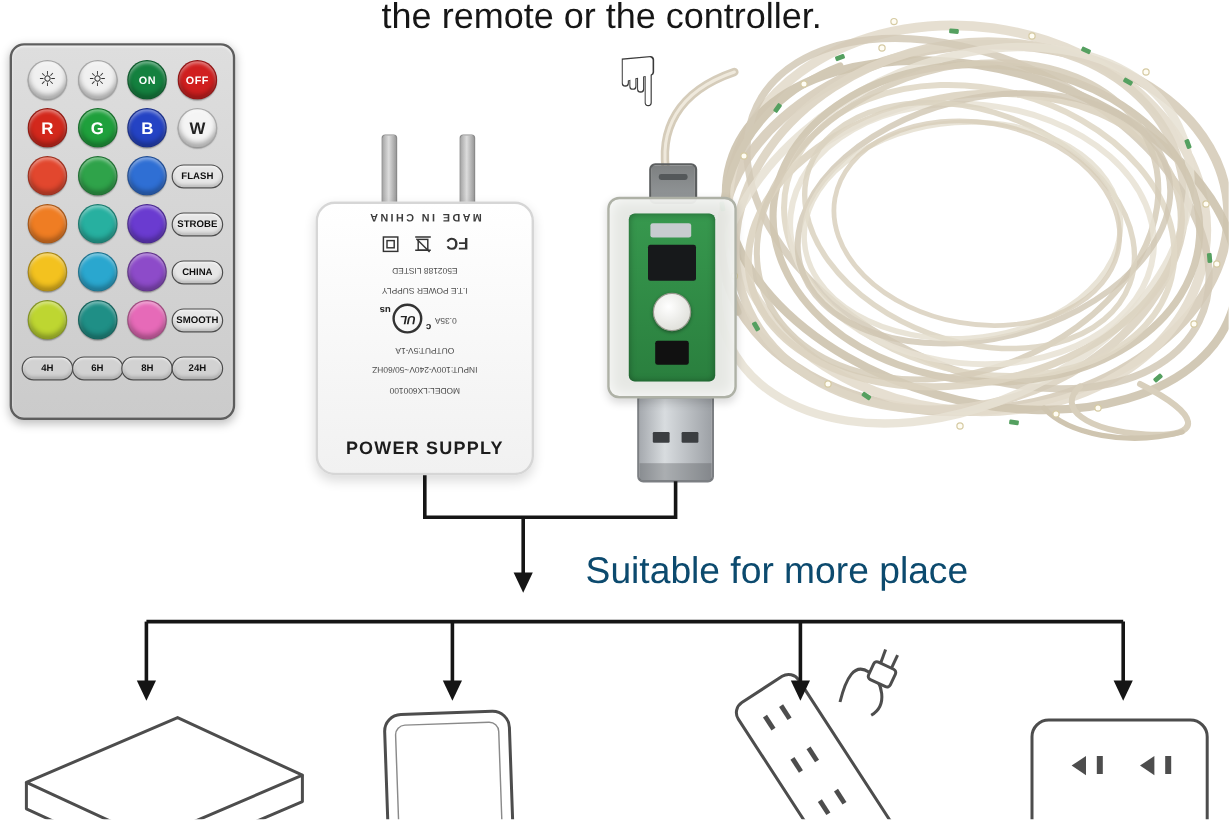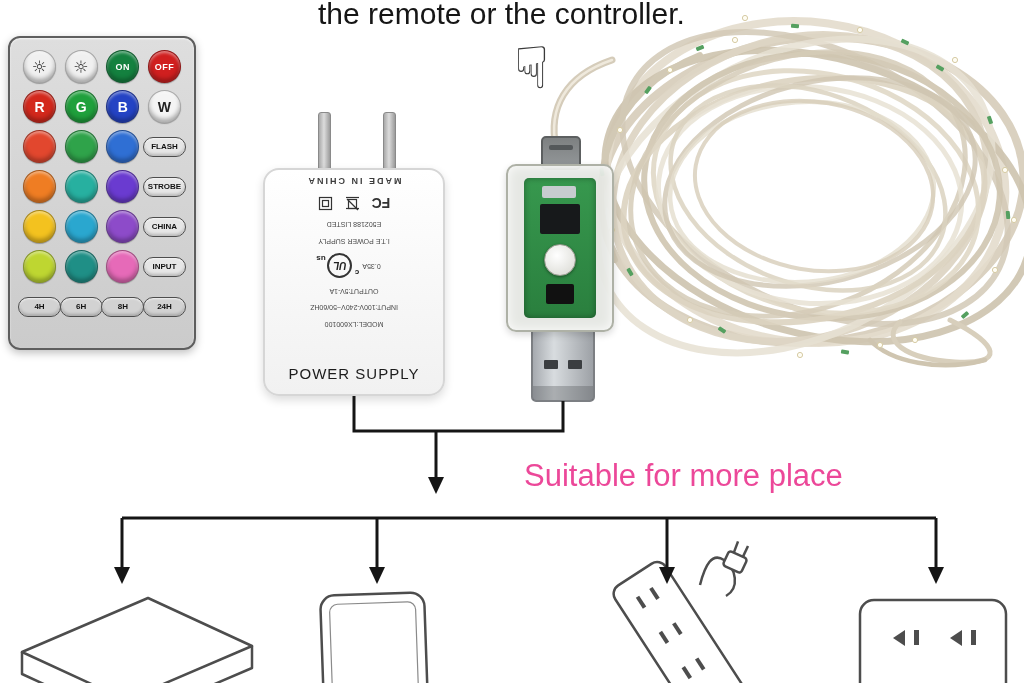--- a/index.html
+++ b/index.html
@@ -4,21 +4,21 @@
 <style>
   html,body { margin:0; padding:0; background:#fff; }
   .canvas {
     position:relative; width:1024px; height:683px; background:#ffffff;
     overflow:hidden; font-family:"Liberation Sans", sans-serif;
   }
   .abs { position:absolute; }
 
   
   .cap-top   { left:318px; top:-3px;  font-size:30px; color:#161616; z-index:6; }
-  .cap-suitable { left:488px; top:458px; font-size:31px; color:#ec4899; z-index:6;margin-left:36px; }
+  .cap-suitable { left:488px; top:458px; font-size:31px; color:#0c4a6e; z-index:6; }
   .remote-label { left:38px;  top:354px; font-size:32px; color:#111;   z-index:6; }
   .hand { left:514px; top:34px; font-size:58px; color:#3a3a3a; z-index:6;
           font-family:"DejaVu Sans", sans-serif; }
 
   
   .remote {
     left:8px; top:36px; width:188px; height:314px; z-index:4;
     background:linear-gradient(180deg,#dedede,#cbcbcb);
     border:2px solid #5e5e5e; border-radius:12px; box-sizing:border-box;
     box-shadow:0 3px 8px rgba(0,0,0,.25), inset 0 1px 2px rgba(255,255,255,.7);
@@ -65,21 +65,21 @@
   .ul-row { display:flex; align-items:center; gap:10px; }
   .ul-badge { position:relative; width:25px; height:25px; border:2px solid #333;
               border-radius:50%; display:flex; align-items:center; justify-content:center;
               font-size:10px; font-weight:bold; font-style:italic; color:#222; box-sizing:border-box; }
   .ul-c  { position:absolute; left:-9px; top:-1px; font-size:8px; font-style:normal; }
   .ul-us { position:absolute; right:-13px; bottom:-1px; font-size:8px; font-style:normal; }
   .cert-row { display:flex; align-items:center; gap:12px; }
   .fcc { font-size:14px; font-weight:bold; color:#333; }
   .madein { font-size:9px; font-weight:bold; letter-spacing:2px; color:#3c3c3c; }
   .adapter-title { position:absolute; bottom:12px; left:0; right:0; text-align:center;
-                   font-size:15px; font-weight:normal; letter-spacing:1px; color:#1c1c1c; }
+                   font-size:15px; font-weight:bold; letter-spacing:1px; color:#1c1c1c; }
 
   
   .usb-top { left:541px; top:136px; width:40px; height:34px; z-index:3;
              background:linear-gradient(180deg,#7d8081,#94989a); border:2px solid #5c5f60;
              border-radius:5px; box-sizing:border-box; }
   .usb-top::after { content:""; position:absolute; left:6px; right:6px; top:7px; height:5px;
                     background:#54585a; border-radius:2px; }
   .usb-body {
     left:506px; top:164px; width:108px; height:168px; z-index:4;
     background:rgba(228,231,226,.94); border:2px solid #aeb1a6; border-radius:10px;
@@ -251,21 +251,21 @@
         <div class="rbtn" style="background: rgb(39, 176, 160); color: rgb(255, 255, 255);"></div>
         <div class="rbtn" style="background: rgb(106, 59, 208); color: rgb(255, 255, 255);"></div>
         <div class="rbtn pill" style="background: rgb(230, 230, 230); color: rgb(17, 17, 17);">STROBE</div>
         <div class="rbtn" style="background: rgb(243, 194, 31); color: rgb(255, 255, 255);"></div>
         <div class="rbtn" style="background: rgb(42, 167, 207); color: rgb(255, 255, 255);"></div>
         <div class="rbtn" style="background: rgb(141, 75, 201); color: rgb(255, 255, 255);"></div>
         <div class="rbtn pill" style="background: rgb(230, 230, 230); color: rgb(17, 17, 17);">CHINA</div>
         <div class="rbtn" style="background: rgb(190, 214, 49); color: rgb(255, 255, 255);"></div>
         <div class="rbtn" style="background: rgb(31, 143, 134); color: rgb(255, 255, 255);"></div>
         <div class="rbtn" style="background: rgb(230, 106, 184); color: rgb(255, 255, 255);"></div>
-        <div class="rbtn pill" style="background: rgb(230, 230, 230); color: rgb(17, 17, 17);">INPUT</div>
+        <div class="rbtn pill" style="background: rgb(230, 230, 230); color: rgb(17, 17, 17);">SMOOTH</div>
         <div class="rbtn pill" style="background: rgb(210, 210, 210); color: rgb(17, 17, 17);">4H</div>
         <div class="rbtn pill" style="background: rgb(210, 210, 210); color: rgb(17, 17, 17);">6H</div>
         <div class="rbtn pill" style="background: rgb(210, 210, 210); color: rgb(17, 17, 17);">8H</div>
         <div class="rbtn pill" style="background: rgb(210, 210, 210); color: rgb(17, 17, 17); text-align: center;">24H</div>
       </div>
   </div>
 
   <div class="abs prong prong-left"></div>
   <div class="abs prong prong-right"></div>
   <div class="abs adapter">

